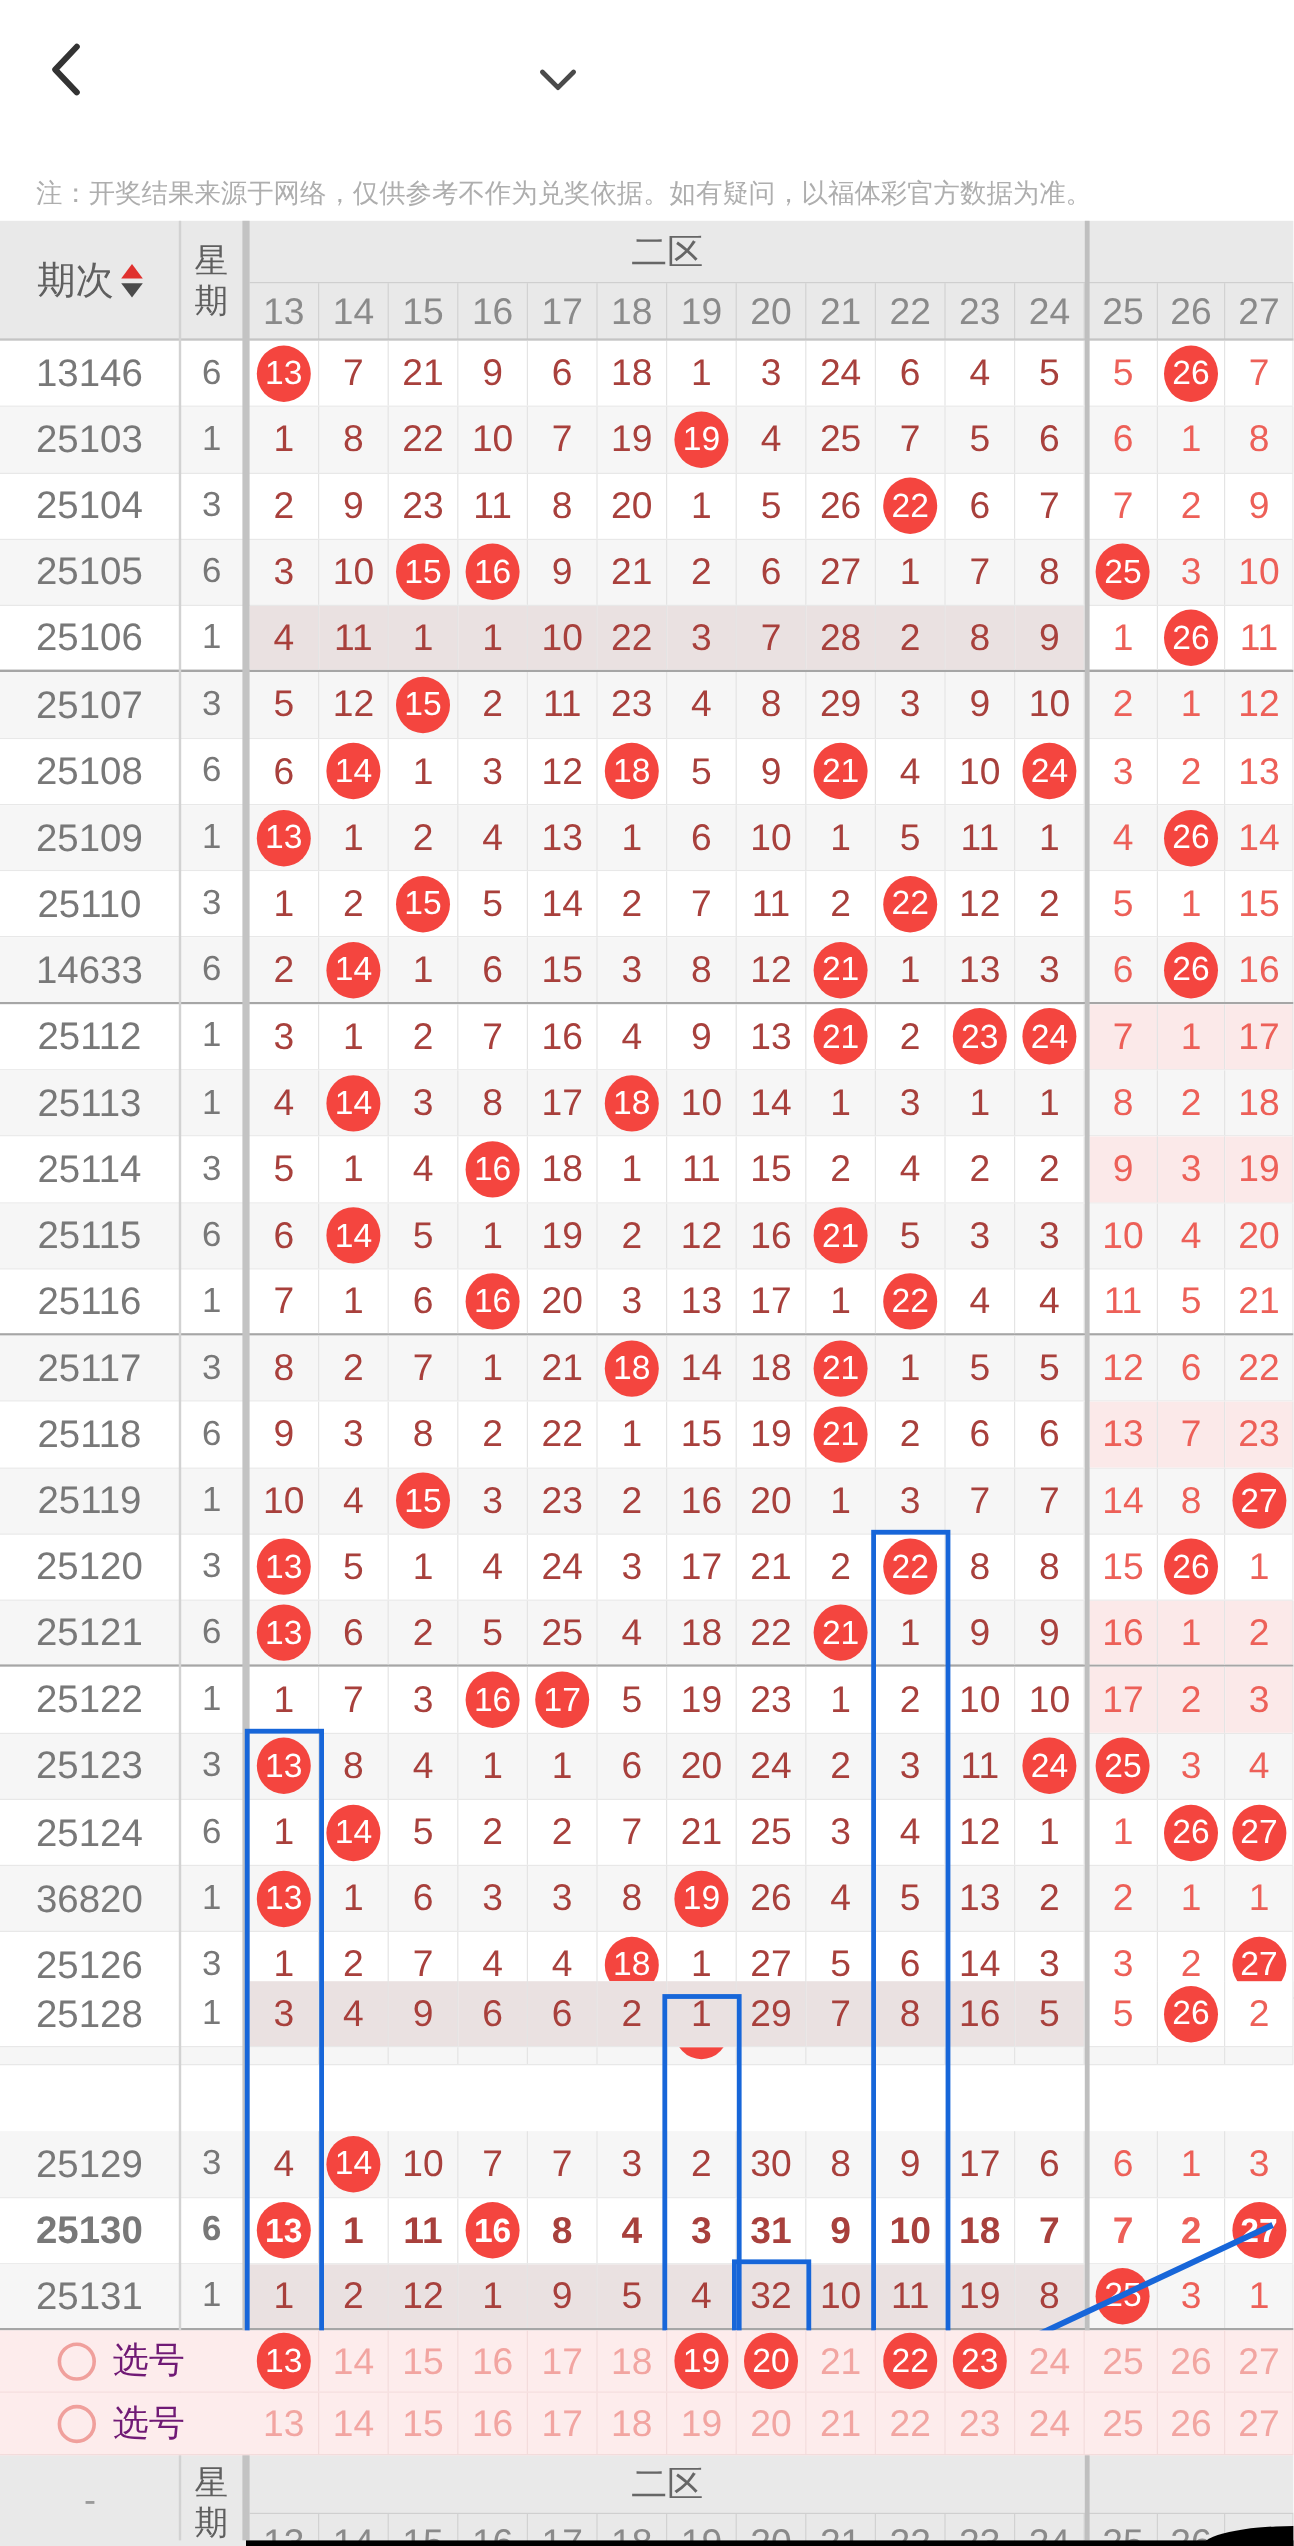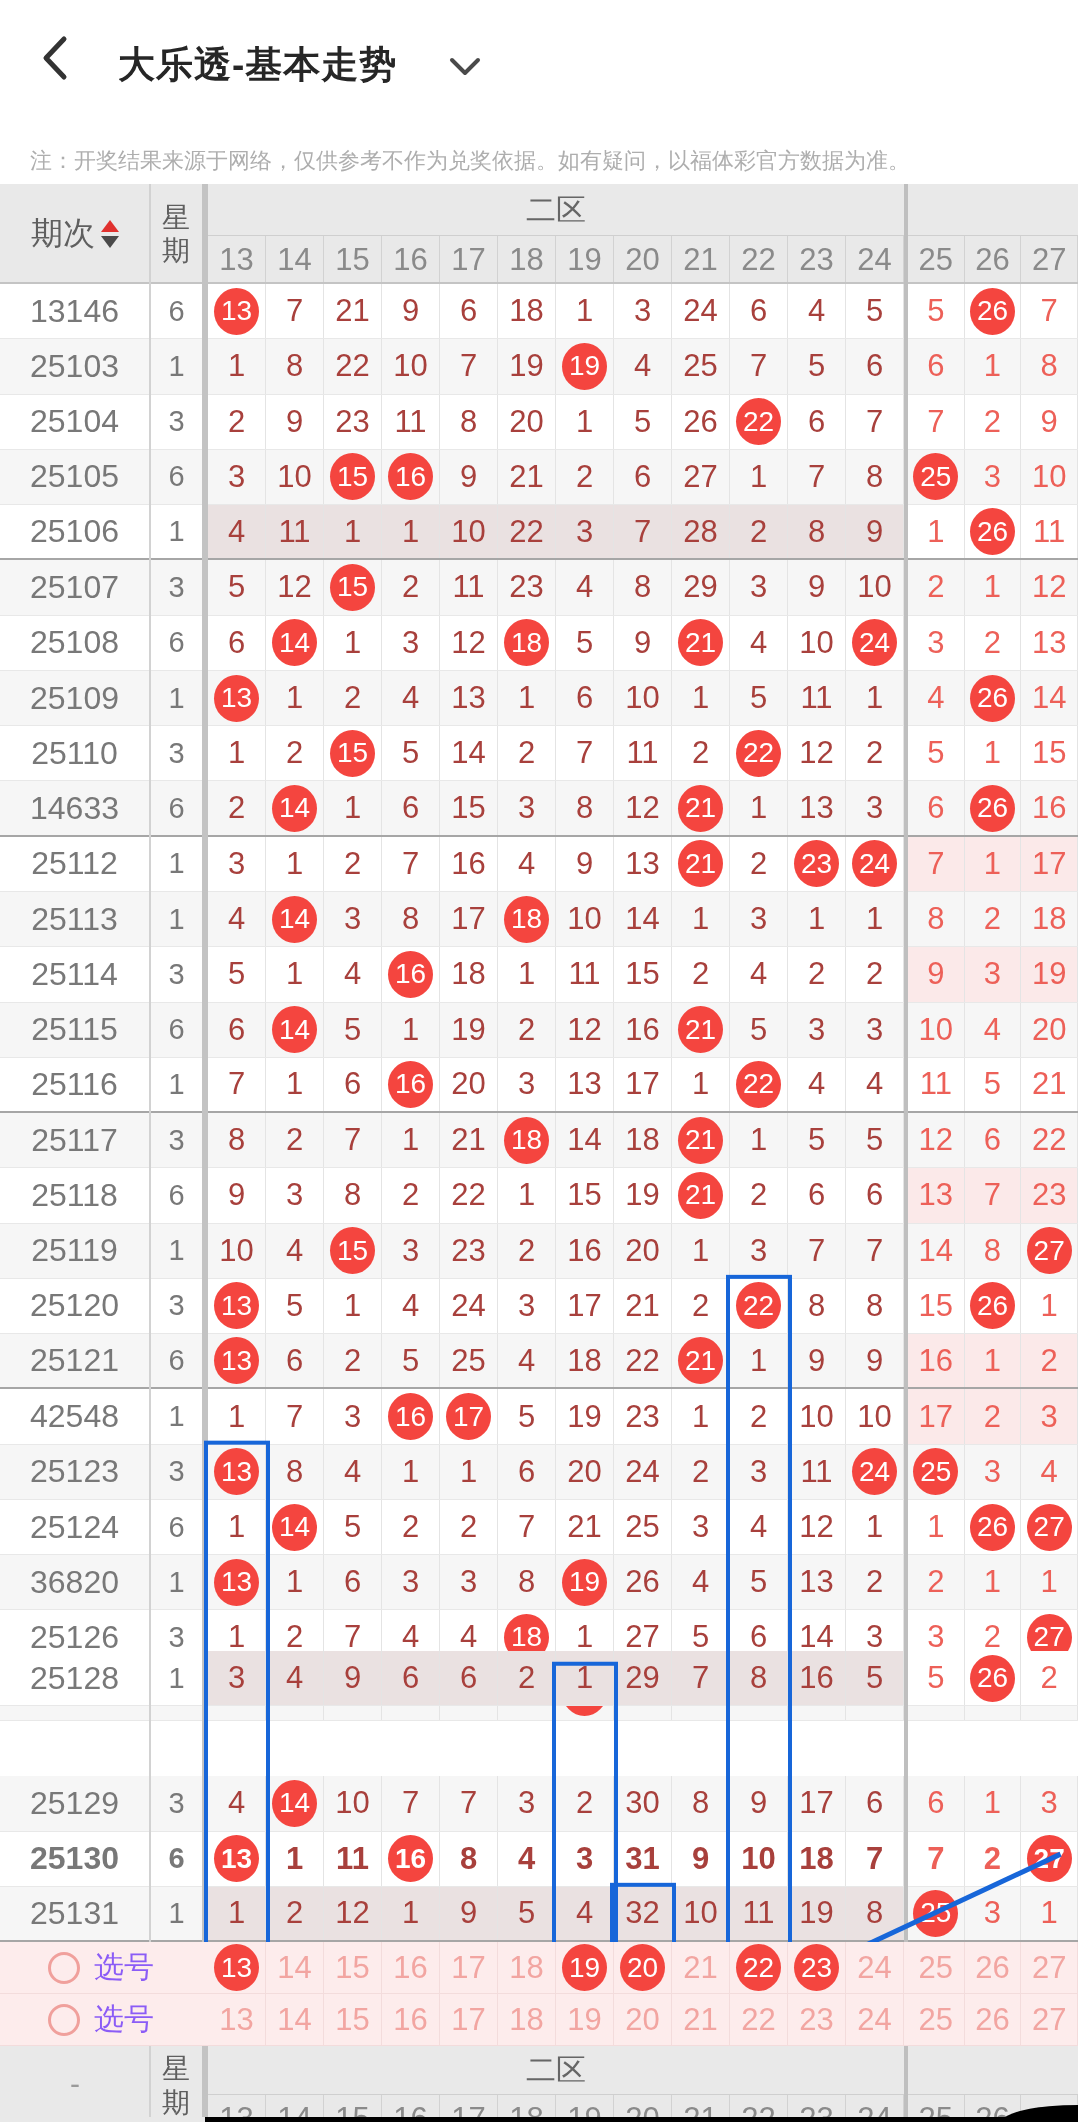--- a/index.html
+++ b/index.html
@@ -41,21 +41,21 @@
   .tcell{position:absolute;top:0;height:100%;display:flex;align-items:center;justify-content:center;box-sizing:border-box;}
   .c-period{left:0;width:149px;color:#787878;font-size:32px;}
   .c-week{left:151px;width:51px;color:#787878;font-size:29px;}
   .c-num{border-right:1px solid #e4e4e4;font-size:31px;color:#a8403c;}
   .c-num.c3{color:#ed6058;}
   .trow.z2e .c-num.c2{background:#eae1e1;}
   .trow.z3p .c-num.c3{background:#fbe9e9;}
   .hit{width:45px;height:47px;border-radius:50%;background:#f4453f;color:#fff;display:flex;align-items:center;justify-content:center;font-size:28px;flex:none;}
   
   .selrow{position:absolute;left:0;width:1078px;height:52px;background:#fdecec;border-bottom:1px solid #f3dcdc;box-sizing:border-box;}
-  .sel-label{position:absolute;left:0;top:0;width:202px;height:100%;display:flex;align-items:center;justify-content:center;gap:14px;color:#8b5cf6;font-size:30px;cursor:pointer;}
+  .sel-label{position:absolute;left:0;top:0;width:202px;height:100%;display:flex;align-items:center;justify-content:center;gap:14px;color:#701a75;font-size:30px;cursor:pointer;}
   .sel-ring{width:32px;height:32px;border:3px solid #f0a09c;border-radius:50%;box-sizing:border-box;}
   .selcell{position:absolute;top:0;height:100%;display:flex;align-items:center;justify-content:center;border-right:1px solid #f3dcdc;box-sizing:border-box;font-size:31px;color:#f2a5a1;cursor:pointer;}
   
   .bhdrbg{position:absolute;left:0;top:2046px;width:1078px;height:76px;background:#e9e9e9;}
   .bhdr-period{position:absolute;left:0;top:2046px;width:150px;height:76px;display:flex;align-items:center;justify-content:center;color:#9a9a9a;font-size:30px;}
   .bhdr-week{position:absolute;left:150px;top:2052px;width:52px;color:#5f5f5f;font-size:28px;line-height:34px;display:flex;flex-direction:column;align-items:center;}
   .bhdr-zone2{position:absolute;left:208px;top:2046px;width:696px;height:48px;display:flex;align-items:center;justify-content:center;color:#666;font-size:30px;}
   .bhline{position:absolute;left:208px;top:2094px;width:870px;height:1px;background:#cfcfcf;}
   #bcols .hcell{top:auto;}
   
@@ -65,21 +65,20 @@
 </style>
 </head>
 <body>
 
 <div class="titlebar">
   <div class="backbtn">
     <svg width="34" height="48" viewBox="0 0 34 48">
       <polyline points="26,5 8,24 26,43" fill="none" stroke="#333" stroke-width="5" stroke-linecap="round" stroke-linejoin="round"></polyline>
     </svg>
   </div>
-  <div class="pagetitle">大乐透-基本走势</div>
   <div class="titledrop">
     <svg width="34" height="22" viewBox="0 0 34 22">
       <polyline points="4,4 17,17 30,4" fill="none" stroke="#4a4a4a" stroke-width="4" stroke-linecap="round" stroke-linejoin="round"></polyline>
     </svg>
   </div>
 </div>
 
 <div class="note">注：开奖结果来源于网络，仅供参考不作为兑奖依据。如有疑问，以福体彩官方数据为准。</div>
 
 <div class="hdrbg"></div>
@@ -571,21 +570,21 @@
         <span class="hit">21</span>
       </div>
       <div class="tcell c-num c2" style="left: 730px; width: 58px;">1</div>
       <div class="tcell c-num c2" style="left: 788px; width: 58px;">9</div>
       <div class="tcell c-num c2" style="left: 846px; width: 58px;">9</div>
       <div class="tcell c-num c3" style="left: 908px; width: 56.67px;">16</div>
       <div class="tcell c-num c3" style="left: 964.67px; width: 56.67px;">1</div>
       <div class="tcell c-num c3" style="left: 1021.34px; width: 56.67px;">2</div>
     </div>
     <div class="trow z3p" style="top: 1105.4px;">
-      <div class="tcell c-period">42548</div>
+      <div class="tcell c-period">25122</div>
       <div class="tcell c-week">1</div>
       <div class="tcell c-num c2" style="left: 208px; width: 58px;">1</div>
       <div class="tcell c-num c2" style="left: 266px; width: 58px;">7</div>
       <div class="tcell c-num c2" style="left: 324px; width: 58px;">3</div>
       <div class="tcell c-num c2" style="left: 382px; width: 58px;">
         <span class="hit">16</span>
       </div>
       <div class="tcell c-num c2" style="left: 440px; width: 58px;">
         <span class="hit">17</span>
       </div>

